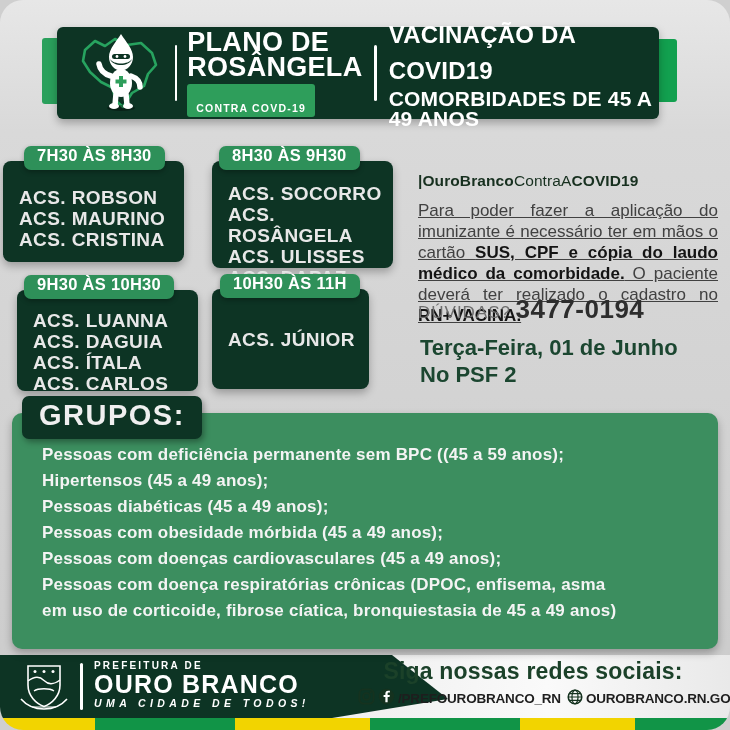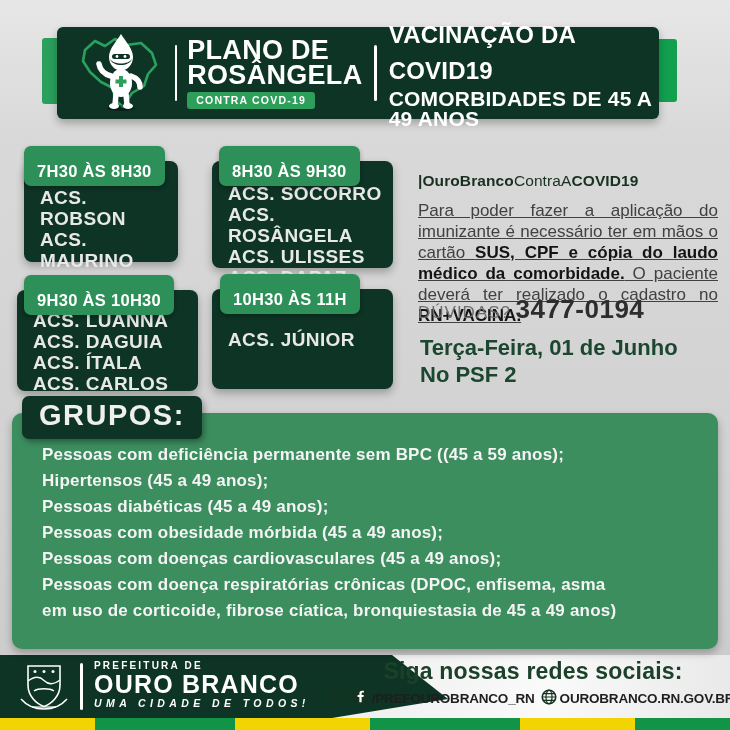--- a/index.html
+++ b/index.html
@@ -1,45 +1,45 @@
 <!DOCTYPE html>
 <html><head>
 <meta charset="utf-8">
 <style>
   html,body{margin:0;padding:0;background:#cfcfcf;}
   .page{position:relative;width:730px;height:730px;overflow:hidden;
         background:linear-gradient(180deg,#e7e7e7 0%,#d9d9d9 18%,#d2d2d2 60%,#cbcbcb 100%);
-        font-family:"Liberation Sans","DejaVu Sans",sans-serif;}
+        font-family:"Liberation Sans","DejaVu Sans",sans-serif;border-radius:23px;}
   .abs{position:absolute;}
 
   
   .tab-left{left:42px;top:38px;width:22px;height:66px;background:#2aa05c;border-radius:3px;}
   .tab-right{left:651px;top:39px;width:26px;height:63px;background:#12a04f;border-radius:3px;}
   .header-box{left:57px;top:27px;width:602px;height:92px;background:#0d3424;border-radius:6px;
               box-shadow:0 4px 9px rgba(0,0,0,.28);display:flex;align-items:center;}
   .hdr-divider{width:3px;height:56px;background:#ffffff;border-radius:2px;}
   .logo-col{margin-left:10px;margin-right:12px;color:#fff;}
   .logo-l1,.logo-l2{font-size:27px;font-weight:800;line-height:25px;letter-spacing:.3px;color:#fff;}
   .logo-badge{display:inline-block;background:#2e9e5b;color:#fff;font-size:10.5px;font-weight:700;
-              letter-spacing:1.2px;padding:2px 9px 3px;border-radius:3px;margin-top:4px;}
+              letter-spacing:1.2px;padding:18px 9px 3px;border-radius:3px;margin-top:4px;}
   .title-col{margin-left:12px;color:#fff;}
   .title-l1{font-size:24px;font-weight:800;letter-spacing:.2px;line-height:36px;}
   .title-l2{font-size:21px;font-weight:800;letter-spacing:.2px;line-height:20px;}
 
   
   .tag{position:absolute;background:#2e9059;color:#fff;font-weight:800;font-size:16.5px;
-       padding:16px 13px 5px;border-radius:7px;letter-spacing:.3px;z-index:3;
+       padding:0 13px 5px;border-radius:7px;letter-spacing:.3px;z-index:3;
        box-shadow:0 2px 5px rgba(0,0,0,.3);}
   .sbox{position:absolute;background:#0d3424;border-radius:8px;z-index:2;
         box-shadow:0 4px 8px rgba(0,0,0,.28);color:#e8e8e8;}
   .sbox .name{display:block;font-size:19px;font-weight:800;letter-spacing:.4px;line-height:21px;color:#e8e8e8;}
-  .sb1{left:24px;top:161px;width:154px;height:101px;padding:26px 0 0 16px;box-sizing:border-box;}
+  .sb1{left:3px;top:161px;width:181px;height:101px;padding:26px 0 0 16px;box-sizing:border-box;}
   .sb2{left:212px;top:161px;width:181px;height:107px;padding:22px 0 0 16px;box-sizing:border-box;}
   .sb3{left:17px;top:290px;width:181px;height:101px;padding:20px 0 0 16px;box-sizing:border-box;}
-  .sb4{left:212px;top:289px;width:181px;height:100px;display:flex;align-items:center;padding-left:16px;box-sizing:border-box;text-align:center;}
+  .sb4{left:212px;top:289px;width:157px;height:100px;display:flex;align-items:center;padding-left:16px;box-sizing:border-box;text-align:center;}
 
   
   .hashtag{left:418px;top:172px;font-size:15.5px;color:#17301f;letter-spacing:.1px;}
   .hashtag .b{font-weight:800;}
   .para{left:418px;top:200px;width:300px;font-size:17px;line-height:21px;color:#414141;
         text-align:justify;font-weight:500;text-decoration:underline;}
   .para .b{font-weight:800;color:#141414;}
   .duvidas{left:418px;top:294px;white-space:nowrap;}
   .duvidas .lbl{font-size:17px;font-weight:400;color:#6f6f6f;letter-spacing:1px;}
   .duvidas .phone{font-size:26px;font-weight:800;color:#2d2d2d;letter-spacing:.5px;}
@@ -61,21 +61,21 @@
   .footer-dark{position:absolute;left:0;top:0;width:470px;height:63px;background:#0d3424;
                clip-path:polygon(0 0,392px 0,448px 70%,332px 100%,0 100%);}
   .coat{position:absolute;left:18px;top:6px;}
   .f-div{position:absolute;left:80px;top:8px;width:3px;height:47px;background:#fff;border-radius:2px;}
   .f-text{position:absolute;left:94px;top:5px;color:#fff;}
   .f-pref{font-size:10px;font-weight:600;letter-spacing:2.2px;}
   .f-city{font-size:25px;font-weight:800;letter-spacing:1.2px;line-height:26px;}
   .f-slogan{font-size:10.5px;font-weight:600;letter-spacing:4.4px;font-style:italic;}
   .social{position:absolute;left:358px;top:3px;width:350px;text-align:center;}
   .social-title{font-size:23px;font-weight:700;color:#1b4129;letter-spacing:.2px;}
-  .social-row{margin-top:3px;display:flex;align-items:center;justify-content:center;gap:3px;}
+  .social-row{margin-top:3px;display:flex;align-items:center;justify-content:space-between;gap:3px;}
   .handle,.site{font-size:13.5px;font-weight:700;color:#1e1e1e;letter-spacing:-.2px;}
   .gap20{width:22px;}
 
   .stripe{left:0;top:718px;width:730px;height:12px;display:flex;}
   .stripe div{height:12px;}
   .sy{background:#f2d400;} .sg{background:#119447;}
   .w1{width:95px;} .w2{width:140px;} .w3{width:135px;} .w4{width:150px;} .w5{width:115px;} .w6{width:95px;}
 </style>
 </head>
 <body>

